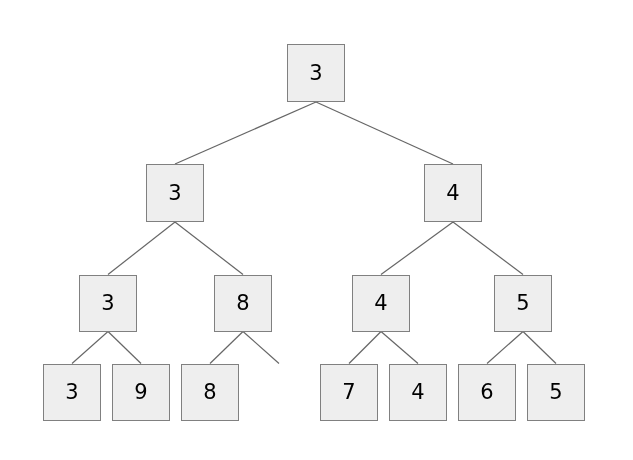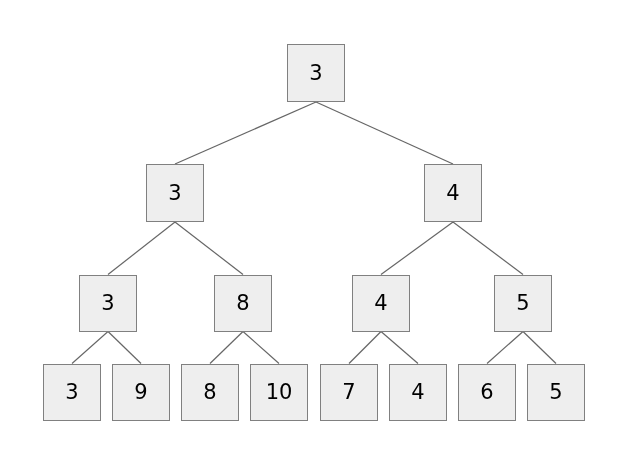--- a/index.html
+++ b/index.html
@@ -93,23 +93,20 @@
       </div>
       <div class="tree-node" style="left: 43px; top: 363.5px; width: 58px; height: 57px; background: rgb(238, 238, 238); border-color: rgb(128, 128, 128); color: rgb(0, 0, 0);">
         <span class="node-value">3</span>
       </div>
       <div class="tree-node" style="left: 112px; top: 363.5px; width: 58px; height: 57px; background: rgb(238, 238, 238); border-color: rgb(128, 128, 128); color: rgb(0, 0, 0);">
         <span class="node-value">9</span>
       </div>
       <div class="tree-node" style="left: 181px; top: 363.5px; width: 58px; height: 57px; background: rgb(238, 238, 238); border-color: rgb(128, 128, 128); color: rgb(0, 0, 0);">
         <span class="node-value">8</span>
       </div>
-      <div class="tree-node" style="left: 250px; top: 363.5px; width: 58px; height: 57px; background: rgb(238, 238, 238); border-color: rgb(128, 128, 128); color: rgb(0, 0, 0);">
-        <span class="node-value">10</span>
-      </div>
       <div class="tree-node" style="left: 320px; top: 363.5px; width: 58px; height: 57px; background: rgb(238, 238, 238); border-color: rgb(128, 128, 128); color: rgb(0, 0, 0);">
         <span class="node-value">7</span>
       </div>
       <div class="tree-node" style="left: 389px; top: 363.5px; width: 58px; height: 57px; background: rgb(238, 238, 238); border-color: rgb(128, 128, 128); color: rgb(0, 0, 0);">
         <span class="node-value">4</span>
       </div>
       <div class="tree-node" style="left: 458px; top: 363.5px; width: 58px; height: 57px; background: rgb(238, 238, 238); border-color: rgb(128, 128, 128); color: rgb(0, 0, 0);">
         <span class="node-value">6</span>
       </div>
       <div class="tree-node" style="left: 527px; top: 363.5px; width: 58px; height: 57px; background: rgb(238, 238, 238); border-color: rgb(128, 128, 128); color: rgb(0, 0, 0);">

